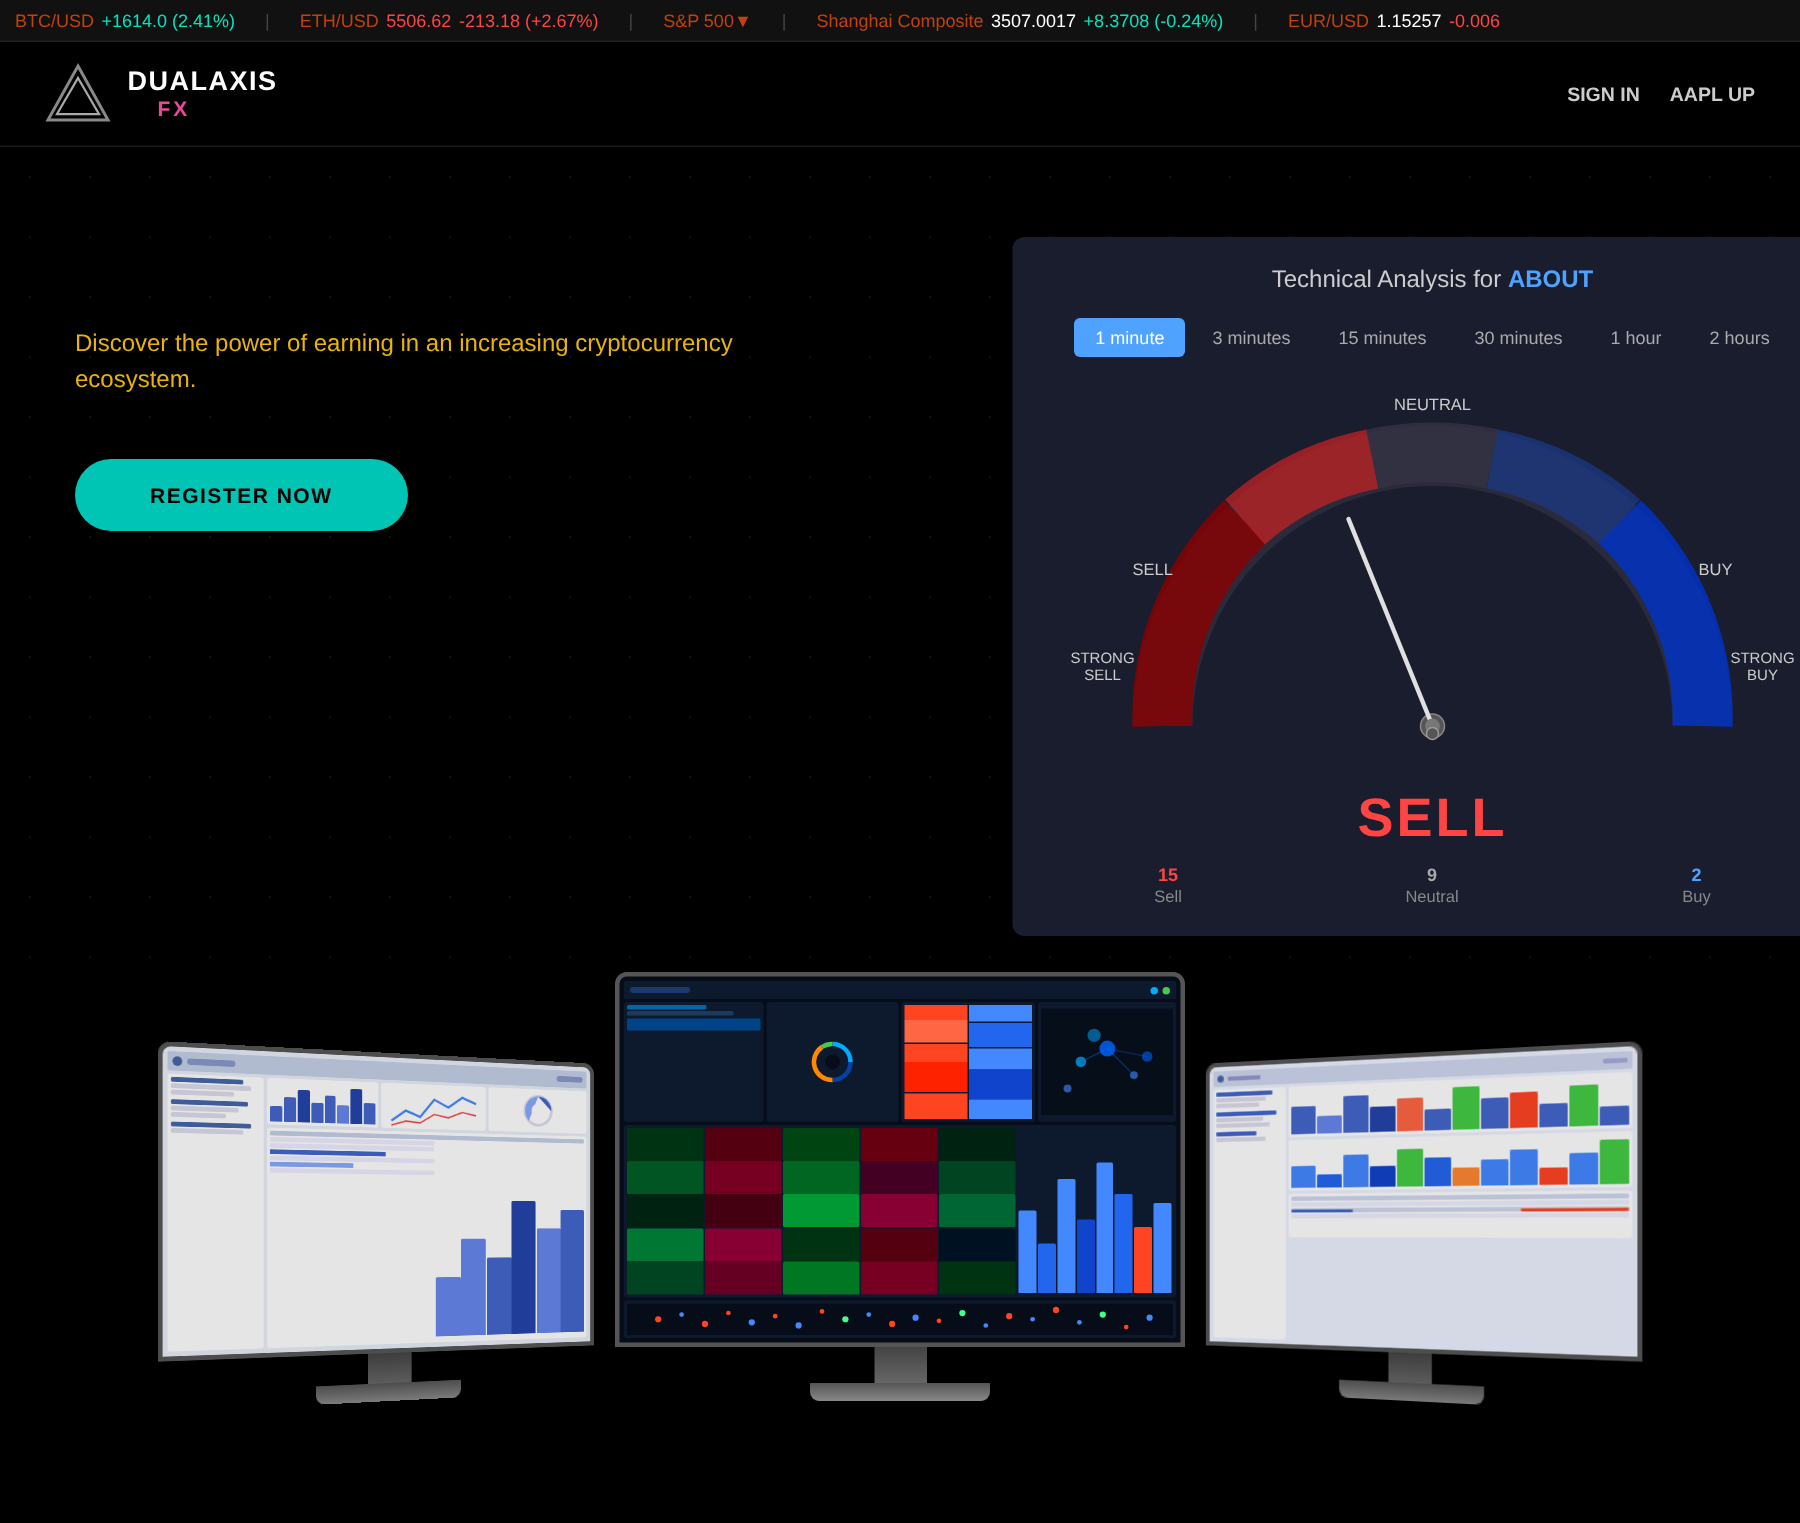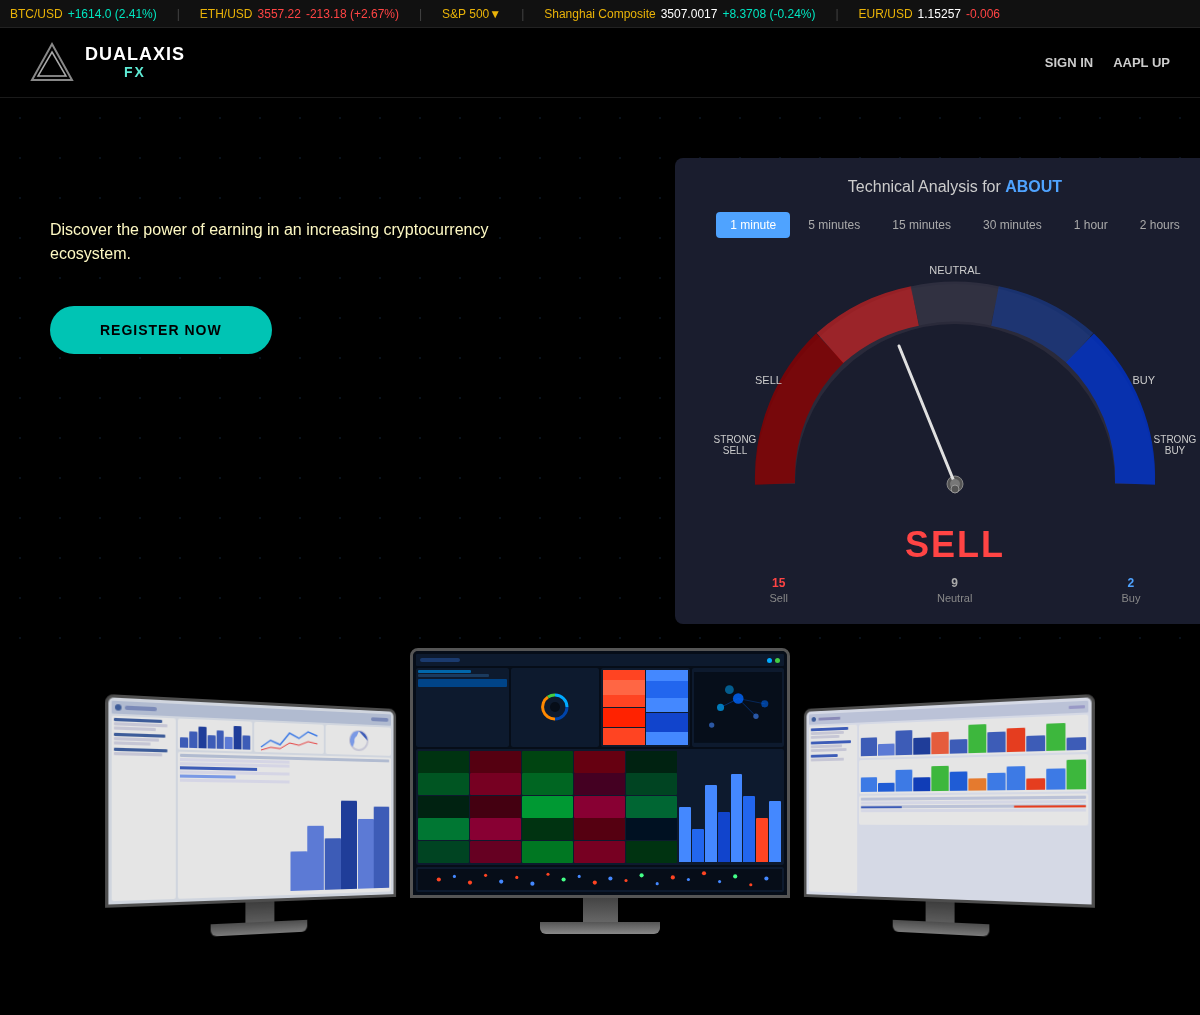--- a/index.html
+++ b/index.html
@@ -19,21 +19,21 @@
       display: flex;
       align-items: center;
       padding: 0 10px;
       gap: 20px;
       font-size: 12px;
       color: #ccc;
       overflow: hidden;
       white-space: nowrap;
     }
     .ticker-item { display: flex; gap: 5px; align-items: center; }
-    .ticker-label { color: #eab308; }
+    .ticker-label { color: #c2410c; }
     .ticker-value { color: #fff; }
     .ticker-change-pos { color: #00e5c0; }
     .ticker-change-neg { color: #ff4444; }
     .ticker-sep { color: #444; }
 
     
     .navbar {
       background: #000;
       height: 70px;
       display: flex;
@@ -48,33 +48,33 @@
       gap: 10px;
     }
     .logo-icon {
       width: 45px;
       height: 45px;
     }
     .logo-text {
       display: flex;
       flex-direction: column;
       line-height: 1.1;
-      align-items: center;
     }
     .logo-text-top {
       font-size: 18px;
       font-weight: bold;
       color: #fff;
       letter-spacing: 1px;
     }
     .logo-text-bottom {
       font-size: 14px;
       font-weight: bold;
-      color: #5eead4;
+      color: #ec4899;
       letter-spacing: 2px;
+      margin-left: 20px;
     }
     .nav-links {
       display: flex;
       align-items: center;
       gap: 28px;
     }
     .nav-link {
       color: #ccc;
       text-decoration: none;
       font-size: 12px;
@@ -125,21 +125,21 @@
     .hero-headline {
       font-size: 36px;
       font-weight: bold;
       color: #fff;
       line-height: 1.2;
       margin-bottom: 20px;
     }
     .hero-headline-accent { color: #00e5c0; }
     .hero-subtitle {
       font-size: 16px;
-      color: #fef9c3;
+      color: #eab308;
       margin-bottom: 40px;
       line-height: 1.5;
       max-width: 480px;
     }
     .register-btn {
       background: #00c4b4;
       color: #000;
       border: none;
       padding: 16px 50px;
       font-size: 14px;
@@ -355,21 +355,21 @@
 <body>
 
 <div class="ticker-bar">
   <div class="ticker-item">
     <span class="ticker-label">BTC/USD</span>
     <span class="ticker-change-pos">+1614.0 (2.41%)</span>
   </div>
   <span class="ticker-sep">|</span>
   <div class="ticker-item">
     <span class="ticker-label">ETH/USD</span>
-    <span class="ticker-change-neg">3557.22</span>
+    <span class="ticker-change-neg">5506.62</span>
     <span class="ticker-change-neg">-213.18 (+2.67%)</span>
   </div>
   <span class="ticker-sep">|</span>
   <div class="ticker-item">
     <span class="ticker-label">S&amp;P 500▼</span>
   </div>
   <span class="ticker-sep">|</span>
   <div class="ticker-item">
     <span class="ticker-label">Shanghai Composite</span>
     <span class="ticker-value">3507.0017</span>
@@ -407,21 +407,21 @@
   </div>
 
   <div class="hero-right">
     <div class="gauge-widget">
       <div class="gauge-title">
         <span>Technical Analysis for </span>
         <span class="gauge-title-accent">ABOUT</span>
       </div>
       <div class="gauge-tabs">
         <button class="gauge-tab active">1 minute</button>
-        <button class="gauge-tab">5 minutes</button>
+        <button class="gauge-tab">3 minutes</button>
         <button class="gauge-tab">15 minutes</button>
         <button class="gauge-tab">30 minutes</button>
         <button class="gauge-tab">1 hour</button>
         <button class="gauge-tab">2 hours</button>
       </div>
 
       <div class="gauge-svg-container" style="position:relative; height:260px;">
 
         <span class="gauge-neutral-label">NEUTRAL</span>
         <span class="gauge-sell-label">SELL</span>

